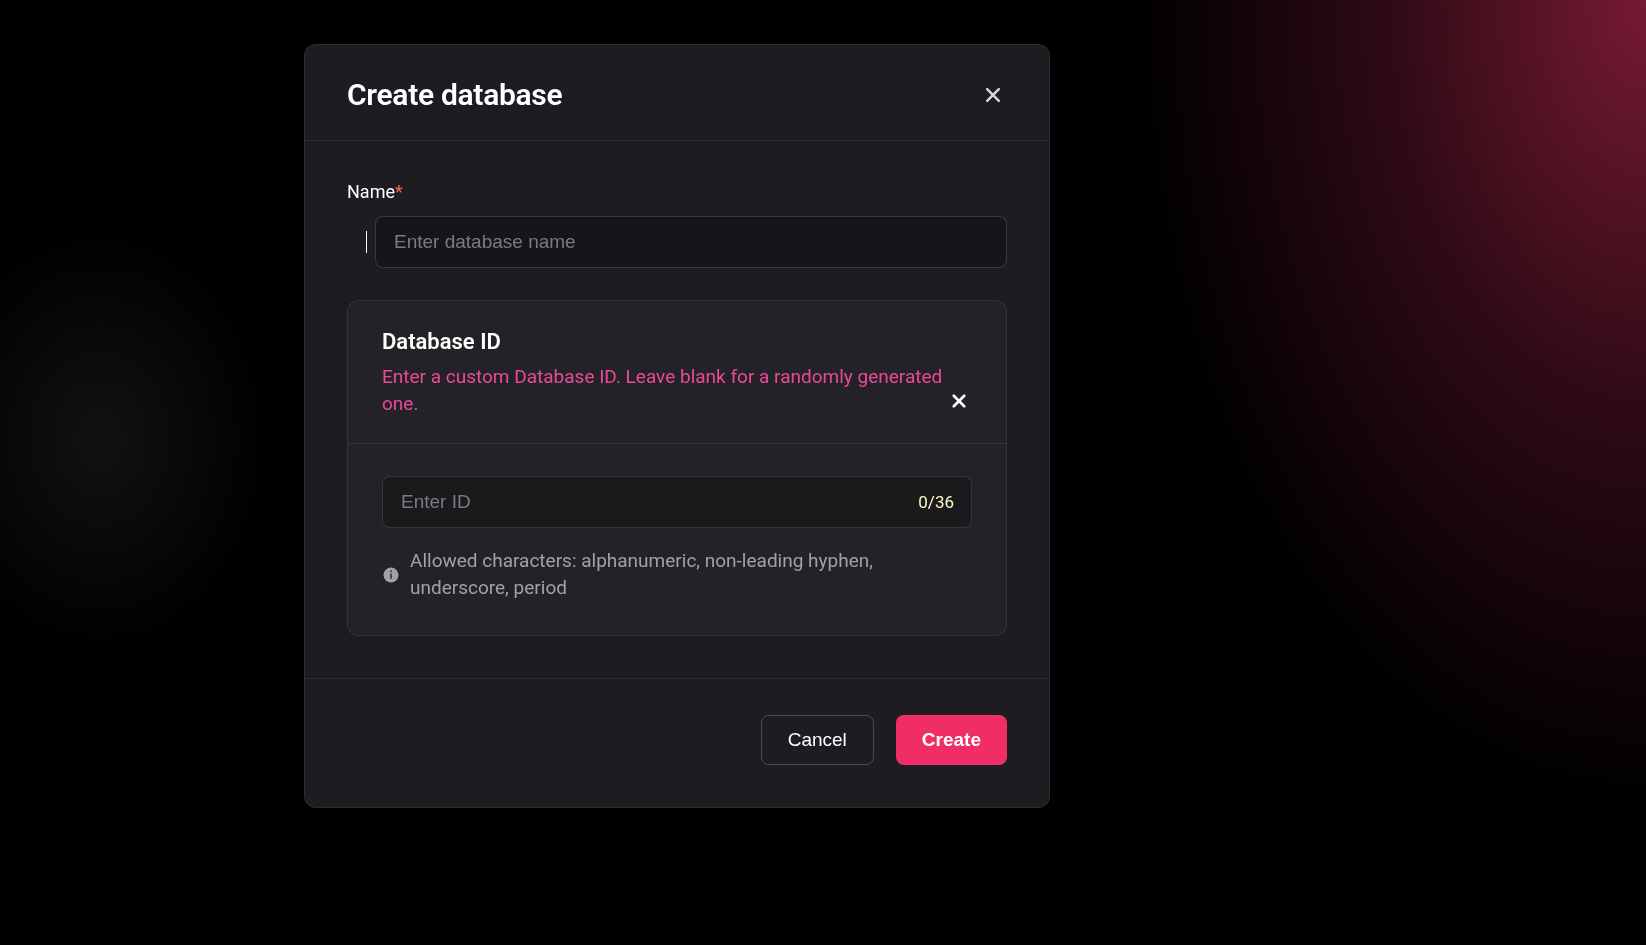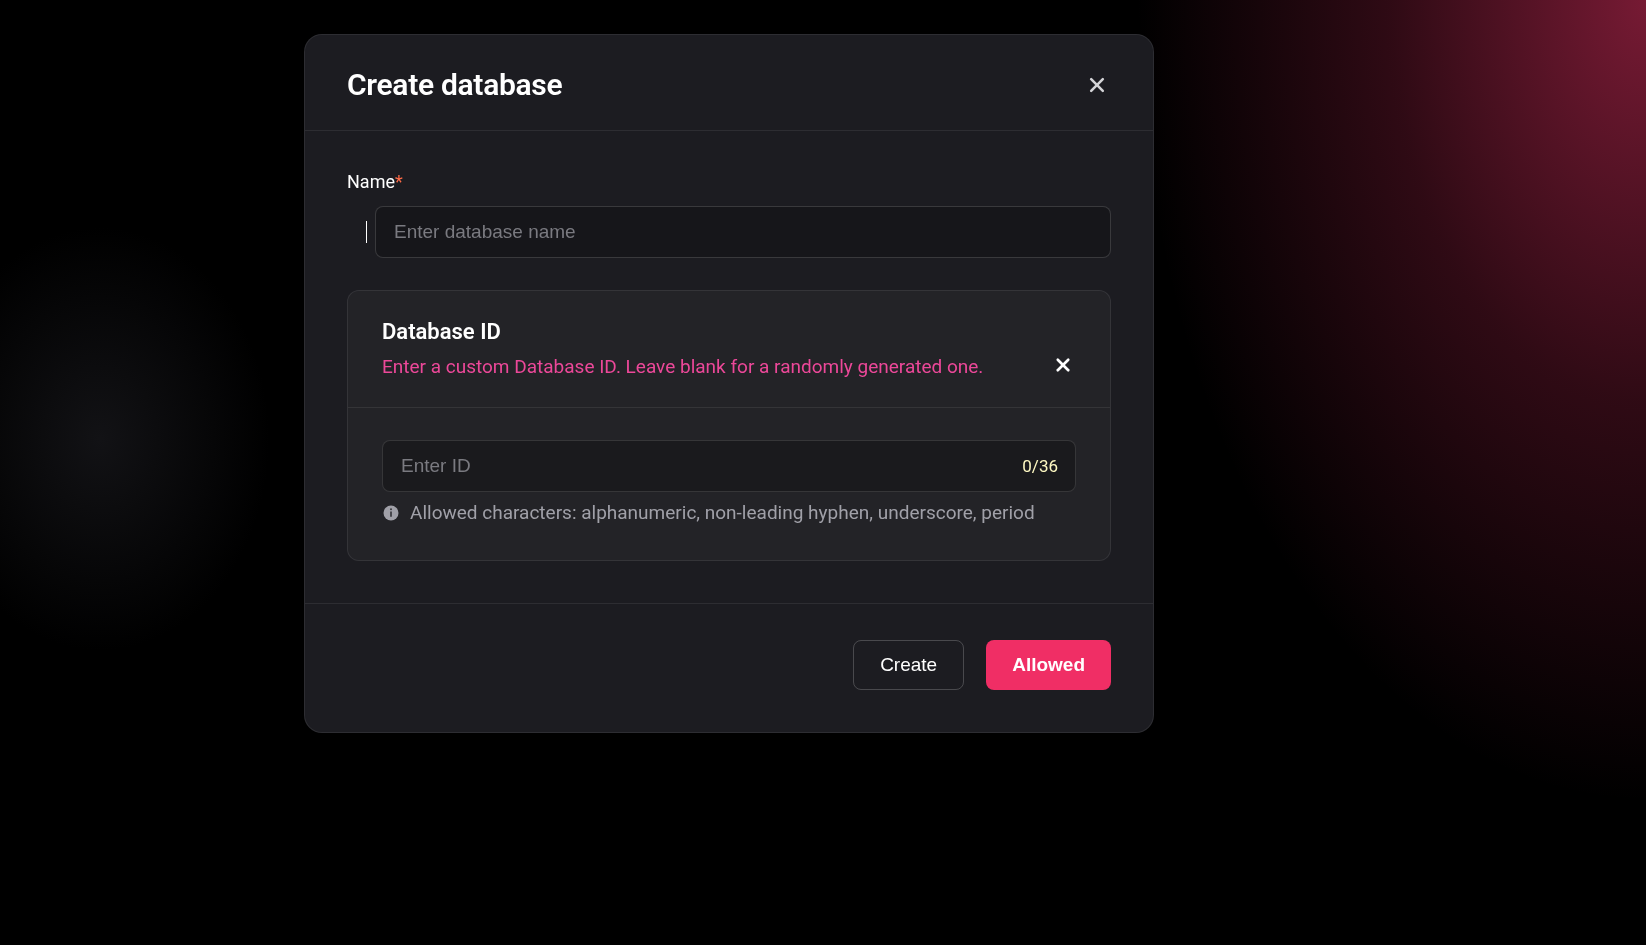--- a/index.html
+++ b/index.html
@@ -32,26 +32,26 @@
       top: 20%;
       left: -100px;
       width: 400px;
       height: 500px;
       background: radial-gradient(ellipse, rgba(60, 60, 70, 0.3) 0%, transparent 60%);
       pointer-events: none;
     }
 
     .modal {
       position: absolute;
-      top: 34px;
+      top: 44px;
       left: 304px;
-      width: 850px;
+      width: 746px;
       background: #1c1c21;
       border: 1px solid rgba(255, 255, 255, 0.08);
-      border-radius: 18px;
+      border-radius: 12px;
       overflow: hidden;
     }
 
     .modal-header {
       display: flex;
       align-items: center;
       justify-content: space-between;
       padding: 32px 42px 28px 42px;
       border-bottom: 1px solid rgba(255, 255, 255, 0.08);
     }
@@ -157,21 +157,21 @@
       width: 18px;
       height: 18px;
     }
 
     .sub-panel-body {
       padding: 32px 34px 34px 34px;
     }
 
     .id-input-wrapper {
       position: relative;
-      margin-bottom: 8px;
+      margin-bottom: 20px;
     }
 
     .id-input {
       width: 100%;
       background: rgba(0, 0, 0, 0.25);
       border: 1px solid rgba(255, 255, 255, 0.12);
       border-radius: 8px;
       padding: 14px 80px 14px 18px;
       color: #ffffff;
       font-size: 19px;
@@ -305,16 +305,16 @@
             <rect x="11" y="10" width="2" height="7" fill="#2a2a2f"></rect>
             <circle cx="12" cy="7" r="1.2" fill="#2a2a2f"></circle>
           </svg>
           <span class="hint-text">Allowed characters: alphanumeric, non-leading hyphen, underscore, period</span>
         </div>
       </div>
     </div>
   </div>
 
   <div class="modal-footer">
-    <button class="btn btn-secondary">Create</button>
-    <button class="btn btn-primary">Allowed</button>
+    <button class="btn btn-secondary">Cancel</button>
+    <button class="btn btn-primary">Create</button>
   </div>
 </div>
 
 </body></html>

